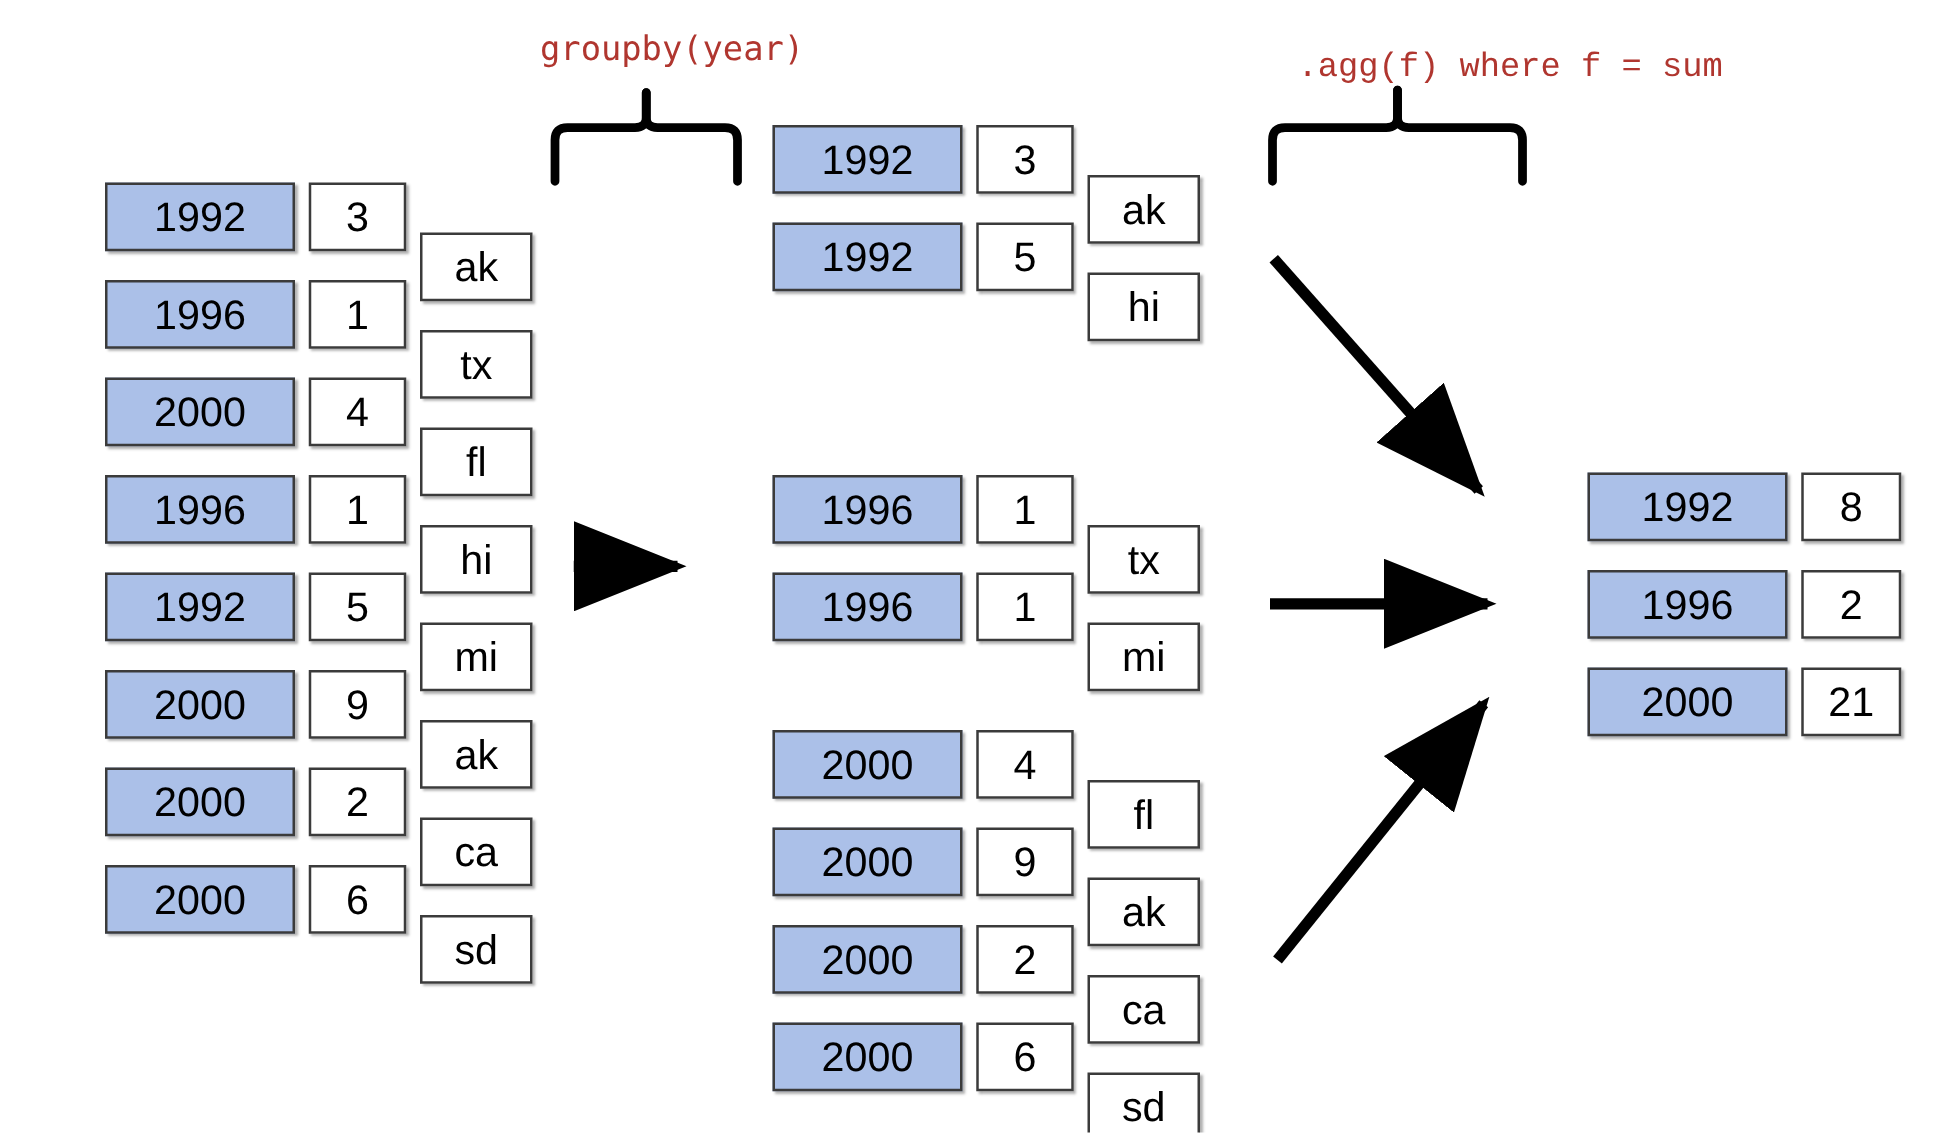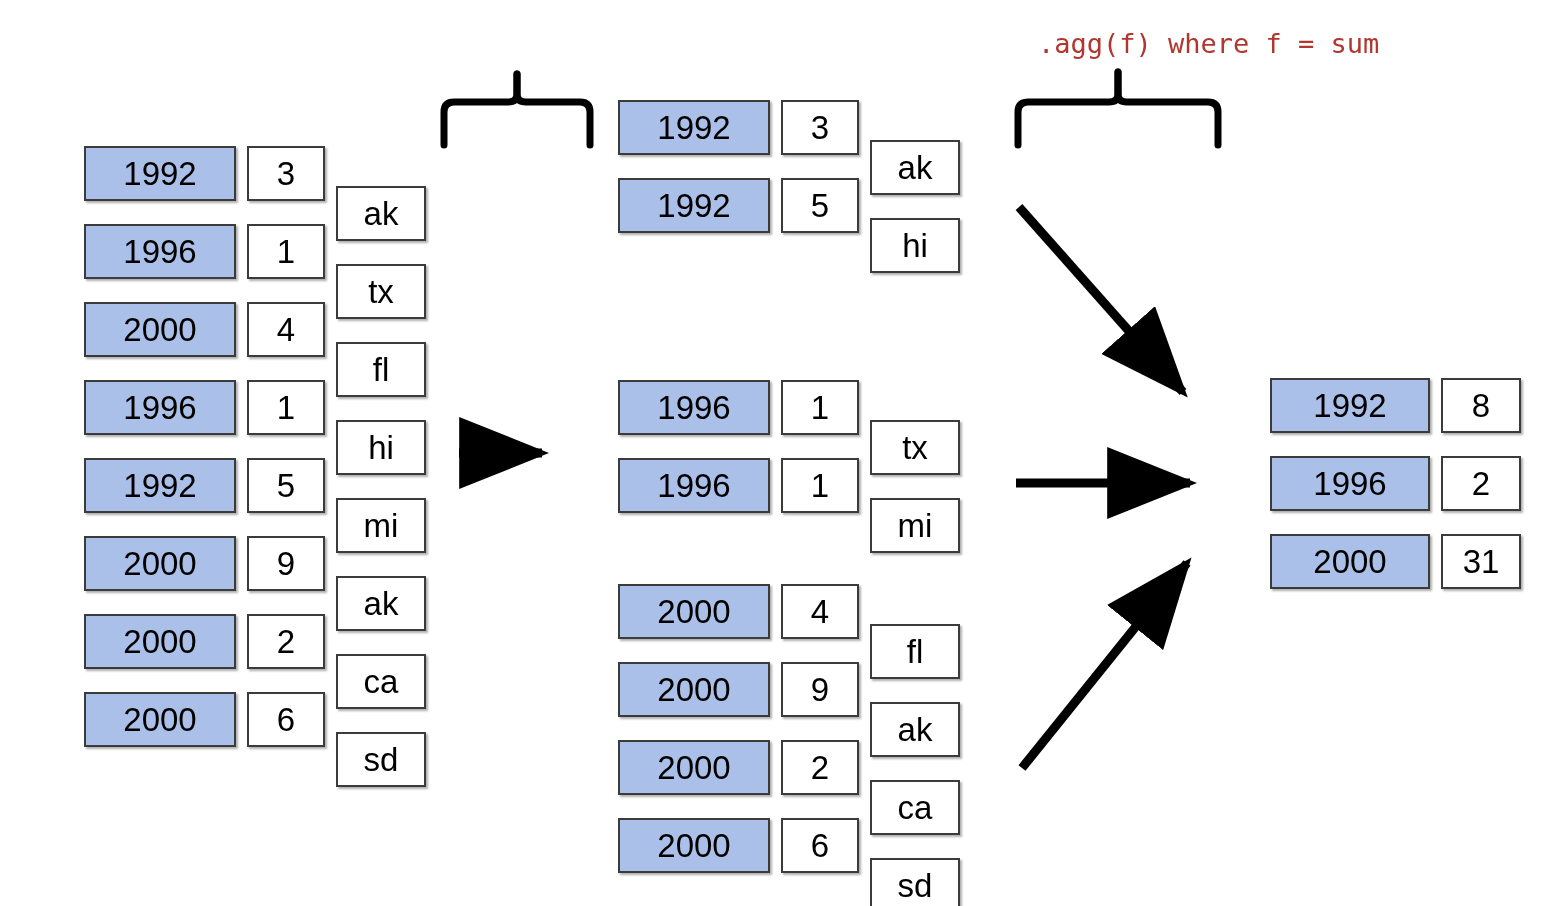--- a/index.html
+++ b/index.html
@@ -43,22 +43,23 @@
   .r-val{width:80px;margin-left:11px;}
 
   
   #vec{position:absolute;left:0;top:0;width:1566px;height:906px;pointer-events:none;}
 </style>
 </head>
 <body>
 
 <div id="stage">
 
+  <div class="code-label" style="left:432px;top:24px;">groupby(year)</div>
 
-  <div class="code-label" style="left:1038px;top:28px;">.agg(f) where f = sum</div>
+  <div class="code-label" style="left:1038px;top:40px;font-family:Liberation Mono, monospace;">.agg(f) where f = sum</div>
 
   <svg id="vec" viewBox="0 0 1566 906">
     <defs>
       <marker id="ah" markerWidth="10" markerHeight="8" refX="9.2" refY="4" orient="auto" markerUnits="strokeWidth">
         <path d="M0,0 L10,4 L0,8 z" fill="#000000"></path>
       </marker>
     </defs>
 
     <g fill="none" stroke="#000000" stroke-width="7" stroke-linecap="round" stroke-linejoin="round">
       <path d="M444,145 L444,112 Q444,102 454,102 L508,102 Q517,102 517,94 L517,74"></path>
@@ -175,17 +176,17 @@
     <div class="row" style="left:1238px;top:378px;">
       <div class="cell key r-year">1992</div>
       <div class="cell r-val">8</div>
     </div>
     <div class="row" style="left:1238px;top:456px;">
       <div class="cell key r-year">1996</div>
       <div class="cell r-val">2</div>
     </div>
     <div class="row" style="left:1238px;top:534px;">
       <div class="cell key r-year">2000</div>
-      <div class="cell r-val">31</div>
+      <div class="cell r-val">21</div>
     </div>
   </div>
 
 </div>
 
 </body></html>

